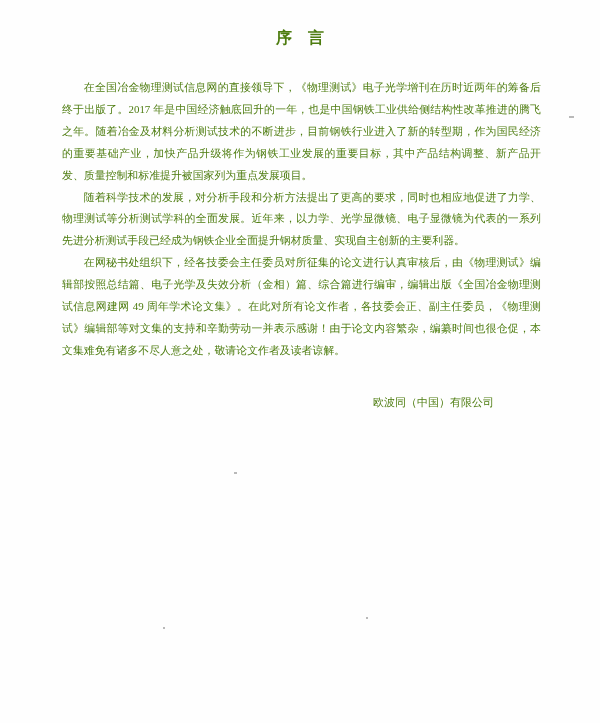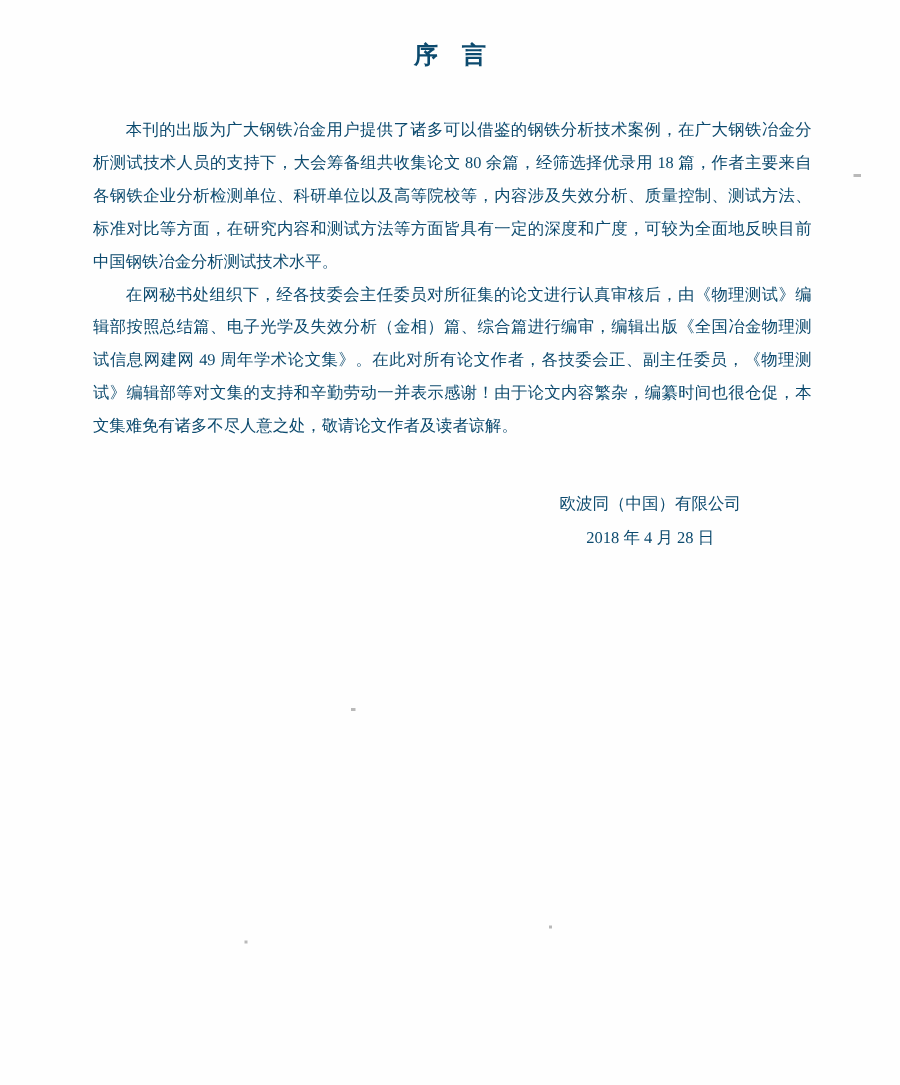--- a/index.html
+++ b/index.html
@@ -6,21 +6,21 @@
     margin: 0;
     padding: 0;
     background: #ffffff;
   }
   .page {
     position: relative;
     width: 600px;
     height: 723px;
     box-sizing: border-box;
     background: #fefefe;
-    color: #0c4a6e;
+    color: #4d7c0f;
     font-family: "Liberation Serif", "DejaVu Serif", serif;
     padding-top: 29px;
     overflow: hidden;
   }
   .title {
     margin: 0 0 31px 0;
     font-size: 16px;
     line-height: 17px;
     font-weight: 700;
     text-align: center;
@@ -34,21 +34,20 @@
     padding: 0;
     font-size: 10.9px;
     line-height: 21.9px;
     text-align: justify;
     text-justify: inter-ideograph;
     text-indent: 2em;
   }
   .signature {
     width: max-content;
     margin: 29px 106px 0 auto;
-    text-align: center;
     font-size: 11px;
     line-height: 22.6px;
   }
   .signature .sig-line {
     white-space: nowrap;
   }
   
   .speck {
     position: absolute;
     background: #b9b9b9;
@@ -59,27 +58,27 @@
   .speck.s4 { left: 234px; top: 472px; width: 3px; height: 2px; }
 </style>
 </head>
 <body>
 
 <div class="page">
 
   <h1 class="title">序　言</h1>
 
   <div class="content">
-    <p>本刊的出版为广大钢铁冶金用户提供了诸多可以借鉴的钢铁分析技术案例，在广大钢铁冶金分析测试技术人员的支持下，大会筹备组共收集论文 80 余篇，经筛选择优录用 18 篇，作者主要来自各钢铁企业分析检测单位、科研单位以及高等院校等，内容涉及失效分析、质量控制、测试方法、标准对比等方面，在研究内容和测试方法等方面皆具有一定的深度和广度，可较为全面地反映目前中国钢铁冶金分析测试技术水平。</p>
+    <p>在全国冶金物理测试信息网的直接领导下，《物理测试》电子光学增刊在历时近两年的筹备后终于出版了。2017 年是中国经济触底回升的一年，也是中国钢铁工业供给侧结构性改革推进的腾飞之年。随着冶金及材料分析测试技术的不断进步，目前钢铁行业进入了新的转型期，作为国民经济的重要基础产业，加快产品升级将作为钢铁工业发展的重要目标，其中产品结构调整、新产品开发、质量控制和标准提升被国家列为重点发展项目。</p>
+    <p>随着科学技术的发展，对分析手段和分析方法提出了更高的要求，同时也相应地促进了力学、物理测试等分析测试学科的全面发展。近年来，以力学、光学显微镜、电子显微镜为代表的一系列先进分析测试手段已经成为钢铁企业全面提升钢材质量、实现自主创新的主要利器。</p>
     <p>在网秘书处组织下，经各技委会主任委员对所征集的论文进行认真审核后，由《物理测试》编辑部按照总结篇、电子光学及失效分析（金相）篇、综合篇进行编审，编辑出版《全国冶金物理测试信息网建网 49 周年学术论文集》。在此对所有论文作者，各技委会正、副主任委员，《物理测试》编辑部等对文集的支持和辛勤劳动一并表示感谢！由于论文内容繁杂，编纂时间也很仓促，本文集难免有诸多不尽人意之处，敬请论文作者及读者谅解。</p>
   </div>
 
   <div class="signature">
     <div class="sig-line">欧波同（中国）有限公司</div>
-    <div class="sig-line">2018 年 4 月 28 日</div>
   </div>
 
   <span class="speck s1"></span>
   <span class="speck s2"></span>
   <span class="speck s3"></span>
   <span class="speck s4"></span>
 
 </div>
 
 </body></html>

